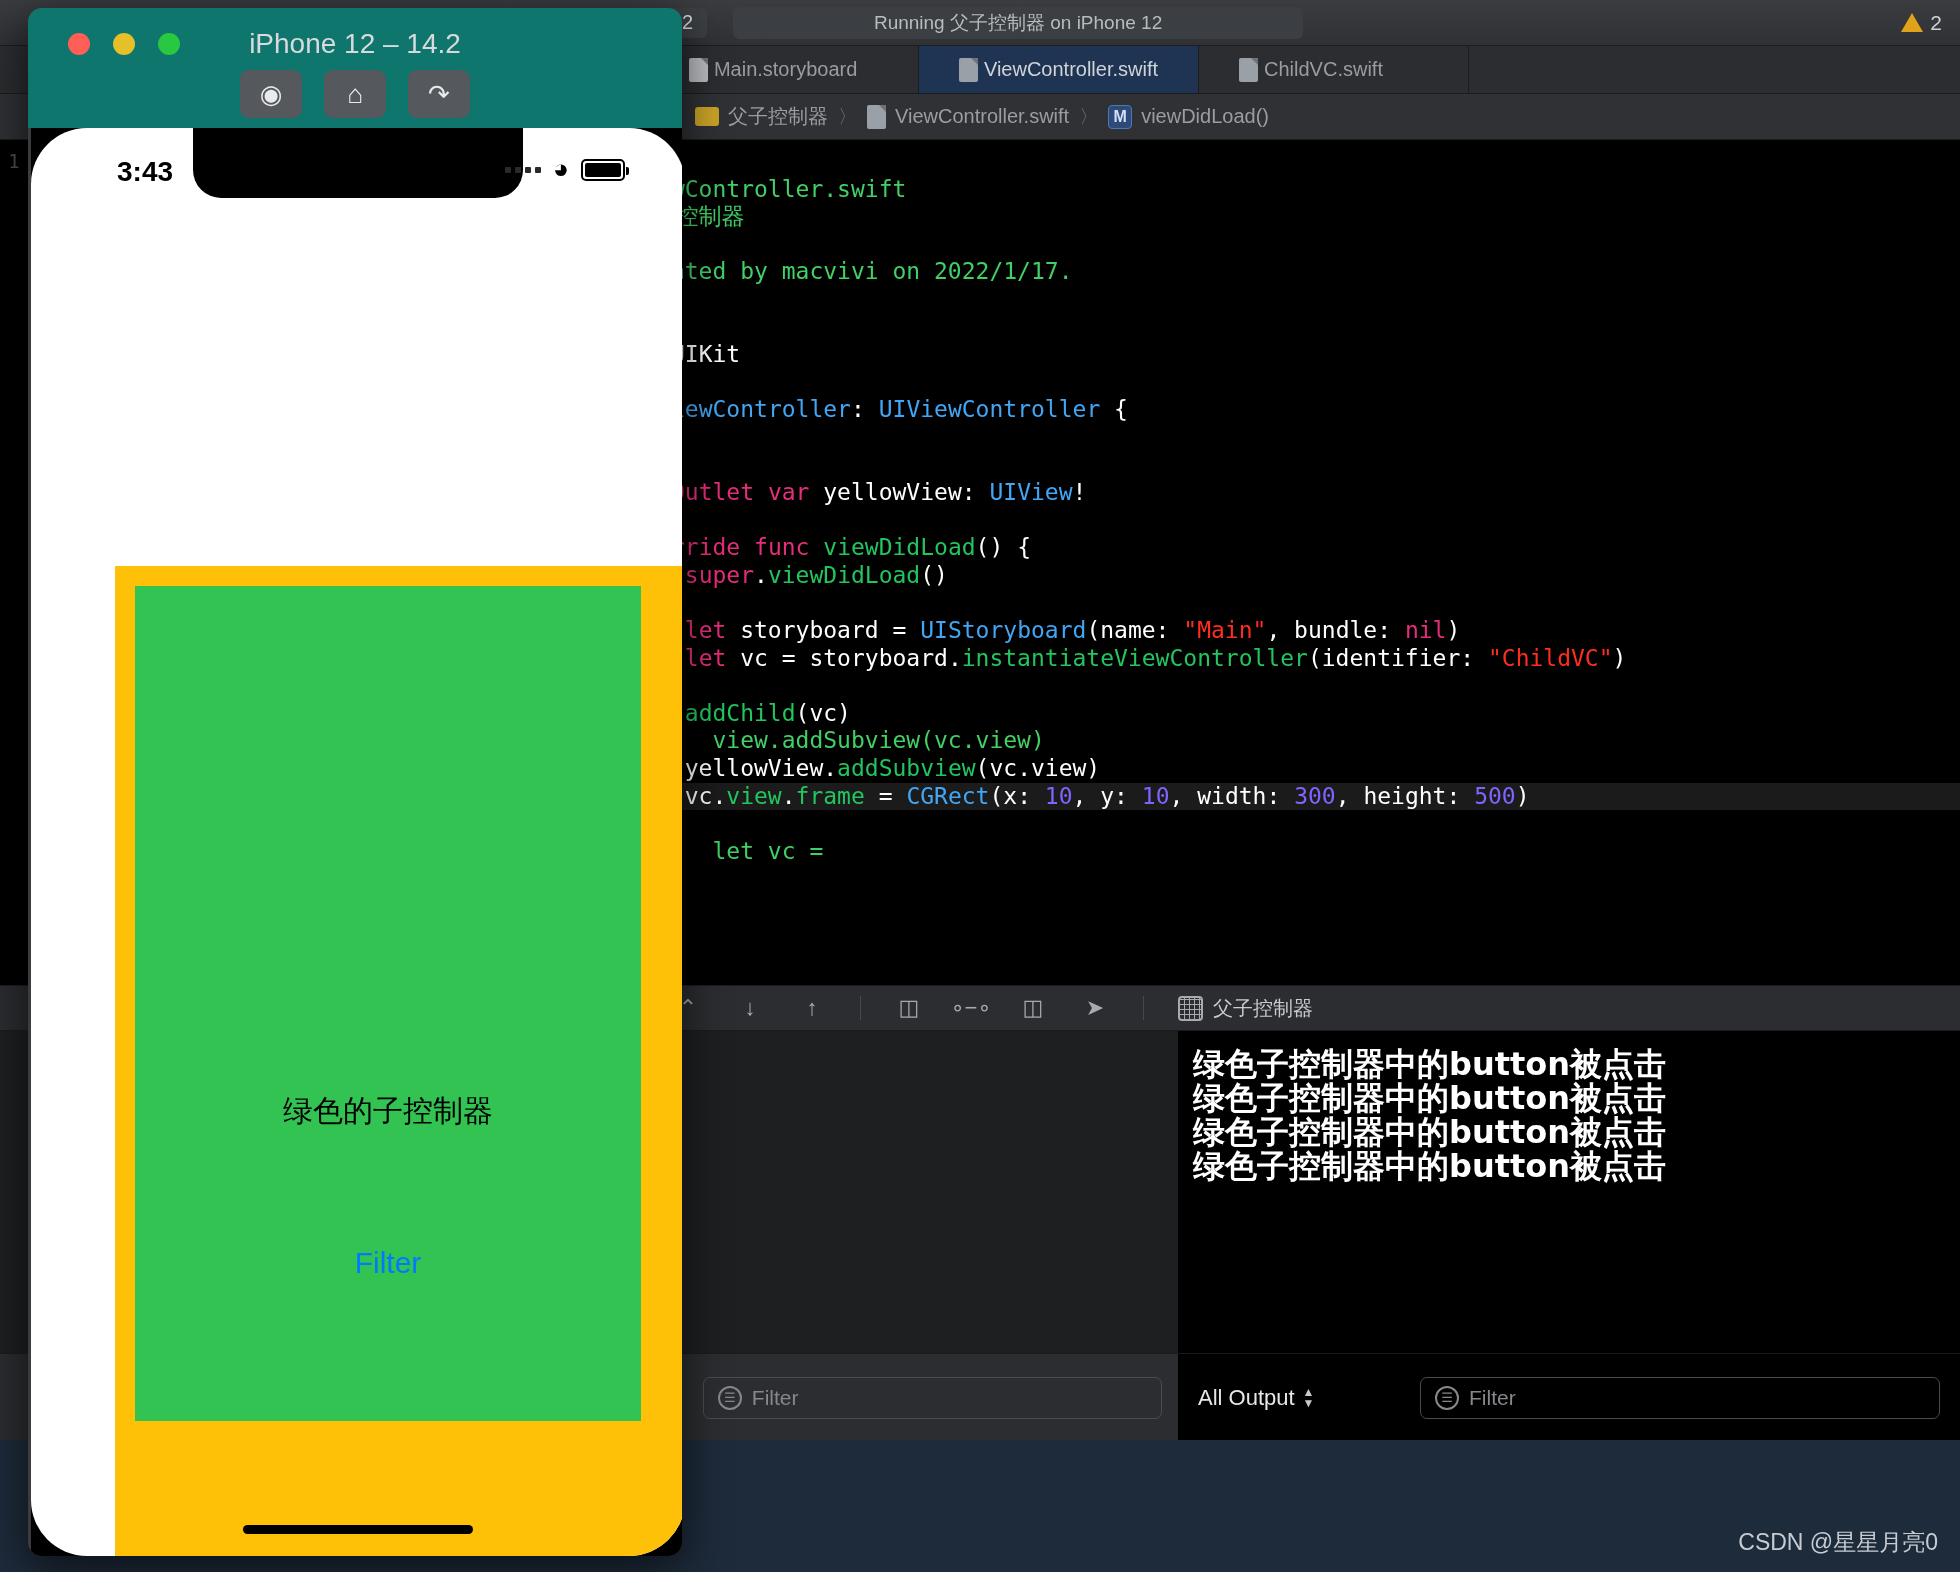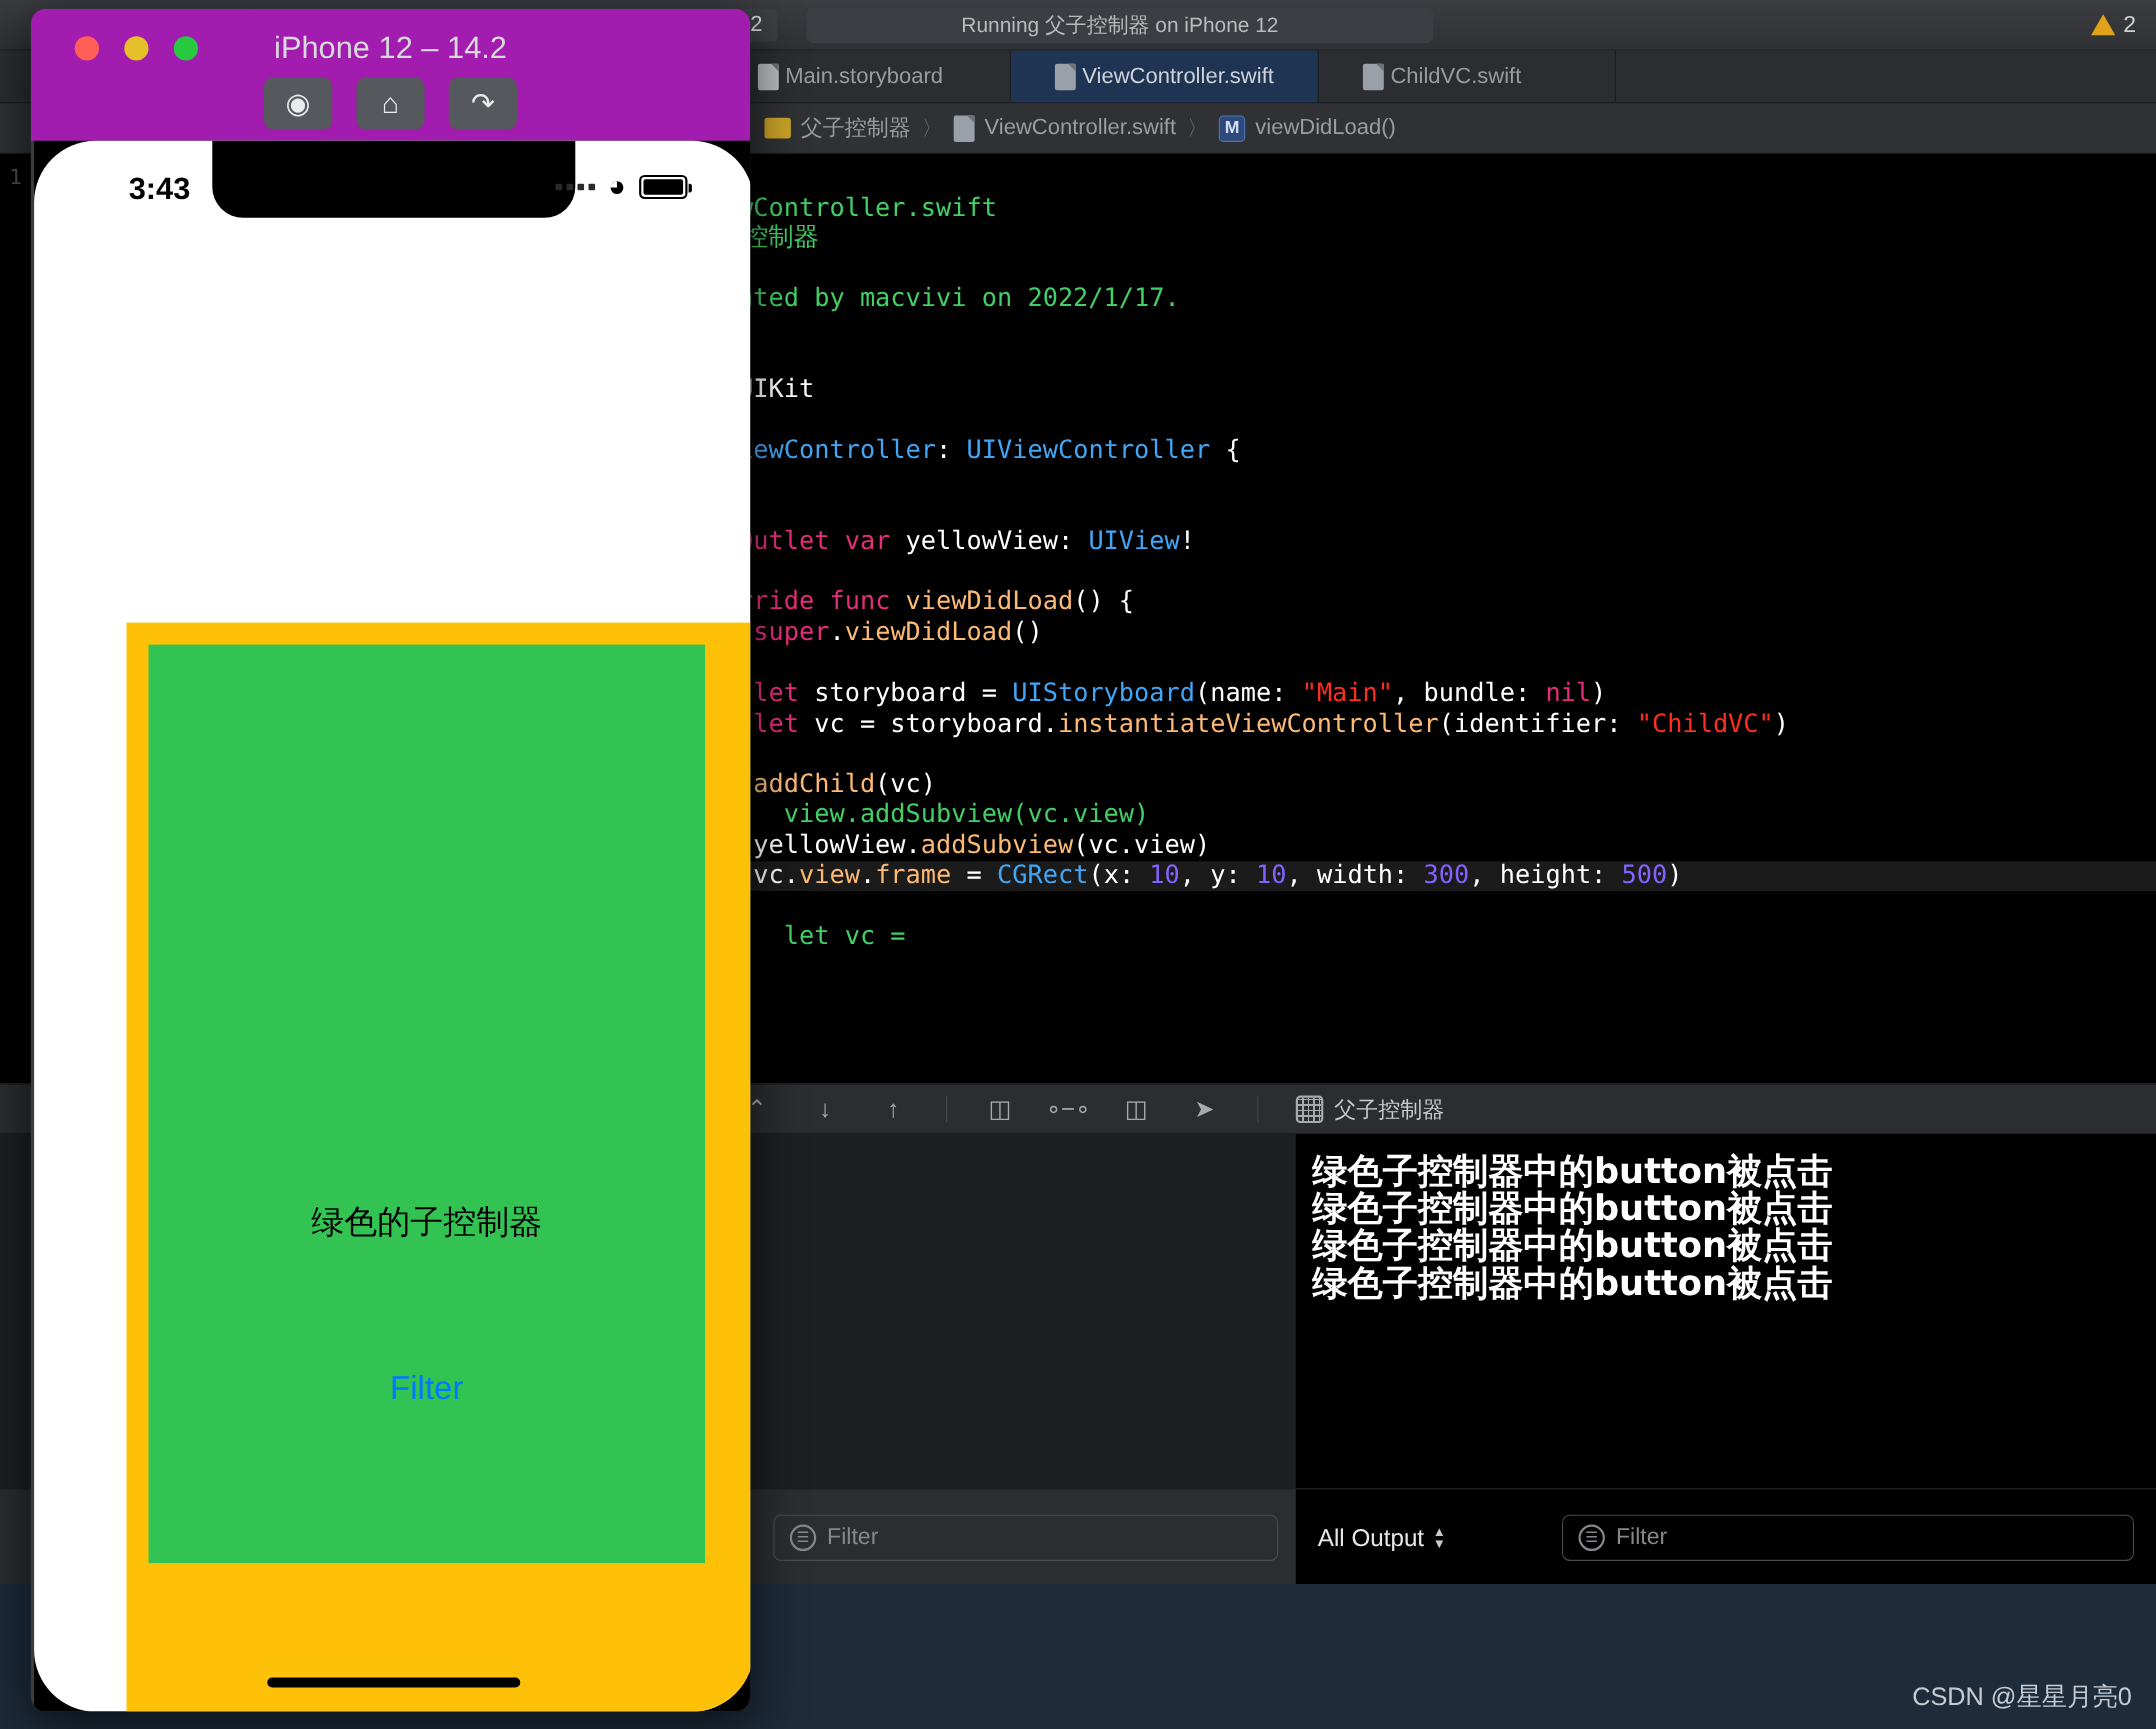--- a/index.html
+++ b/index.html
@@ -126,21 +126,21 @@
     padding: 8px 0 0 18px;
     font-family: "DejaVu Sans Mono", monospace;
     font-size: 23px; line-height: 27.6px;
     color: #ffffff; white-space: pre;
   }
   .code .cm { color: #41d065; }
   .code .kw { color: #e62d7b; }
   .code .ty { color: #41a6f5; }
   .code .st { color: #ff2d20; }
   .code .nu { color: #8163ff; }
-  .code .fn { color: #fdba74; }
+  .code .fn { color: #22c55e; }
   .code .pl { color: #ffffff; }
   .code-line { display: block; height: 27.6px; }
   .code-line.hl { background: #1b1b1b; }
 
   
   .dbg-bar {
     position: absolute; left: 0; top: 985px; width: 1960px; height: 46px;
     background: #2b2d30; border-top: 1px solid #1b1c1e; border-bottom: 1px solid #1b1c1e;
     display: flex; align-items: center; gap: 34px; padding-left: 556px;
     color: #a8aaad;
@@ -177,21 +177,21 @@
 
   
   .sim {
     position: absolute; left: 28px; top: 8px; width: 654px; height: 1548px;
     border-radius: 14px;
     background: #3a3c3f;
     box-shadow: 0 12px 46px rgba(0,0,0,0.65);
     overflow: hidden;
   }
   .sim-title {
-    position: relative; height: 120px; background: #a21caf;
+    position: relative; height: 120px; background: #0f766e;
     border-bottom: 0;
   }
   .traffic { position: absolute; left: 40px; top: 25px; display: flex; gap: 23px; }
   .tl { width: 22px; height: 22px; border-radius: 50%; }
   .tl.r { background: #ff5f57; } .tl.y { background: #e6c029; } .tl.g { background: #28c840; }
   .sim-name {
     position: absolute; left: 0; right: 0; top: 20px; text-align: center;
     color: #d9dadb; font-size: 28px;
   }
   .sim-btns { position: absolute; left: 0; right: 0; top: 62px; display: flex; justify-content: center; gap: 22px; }

